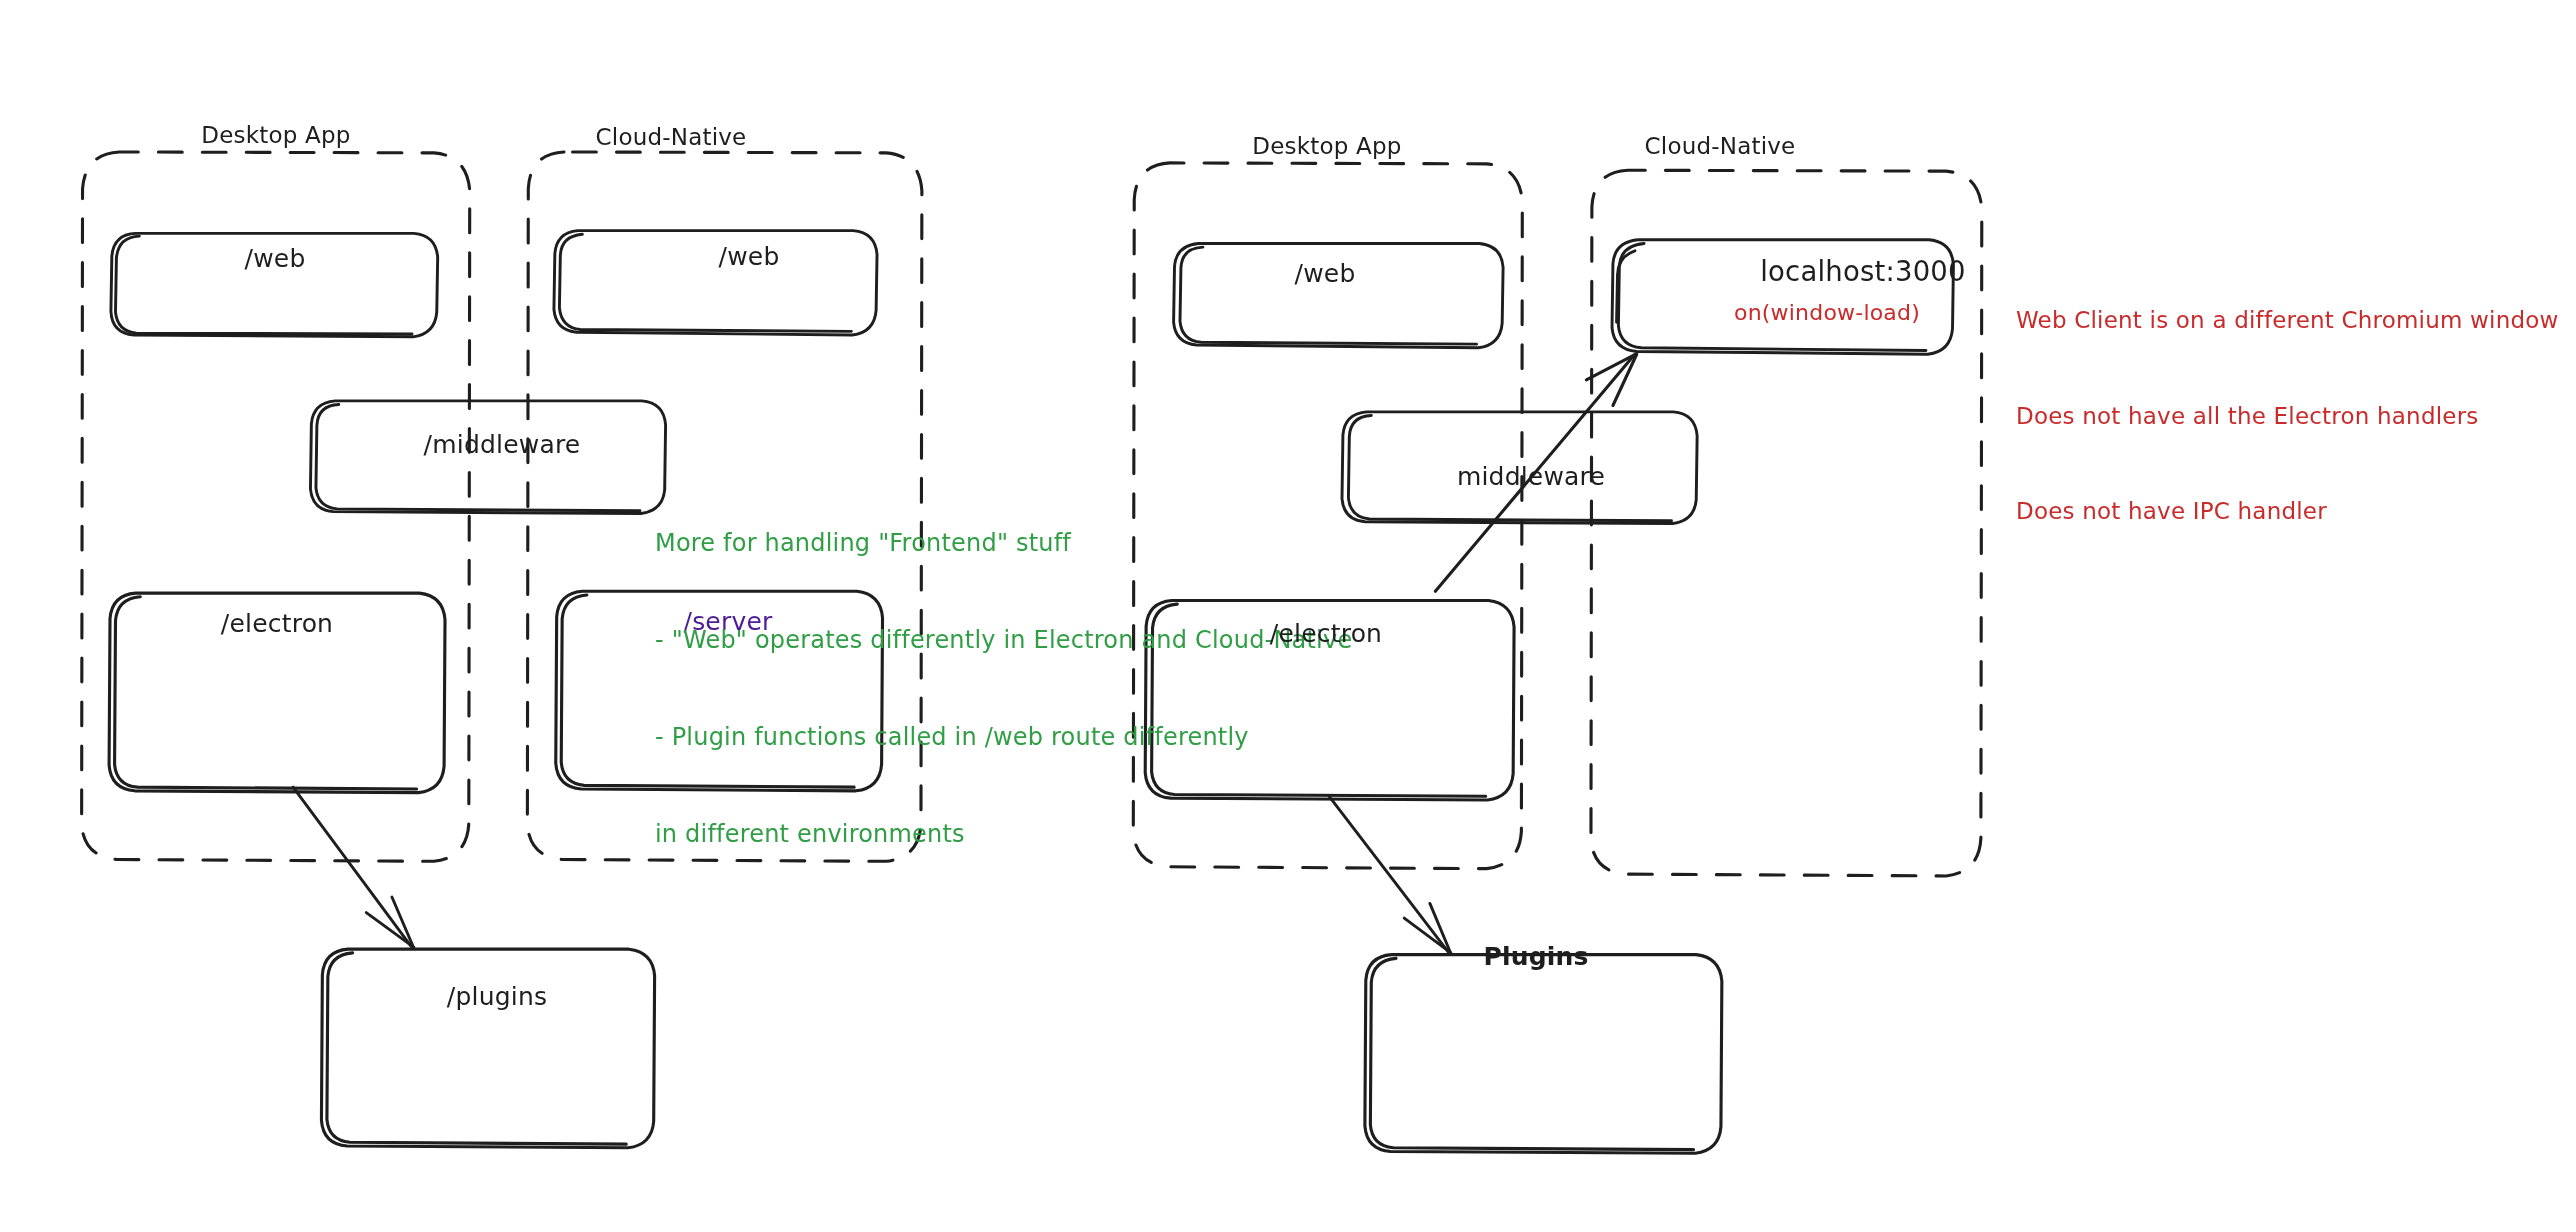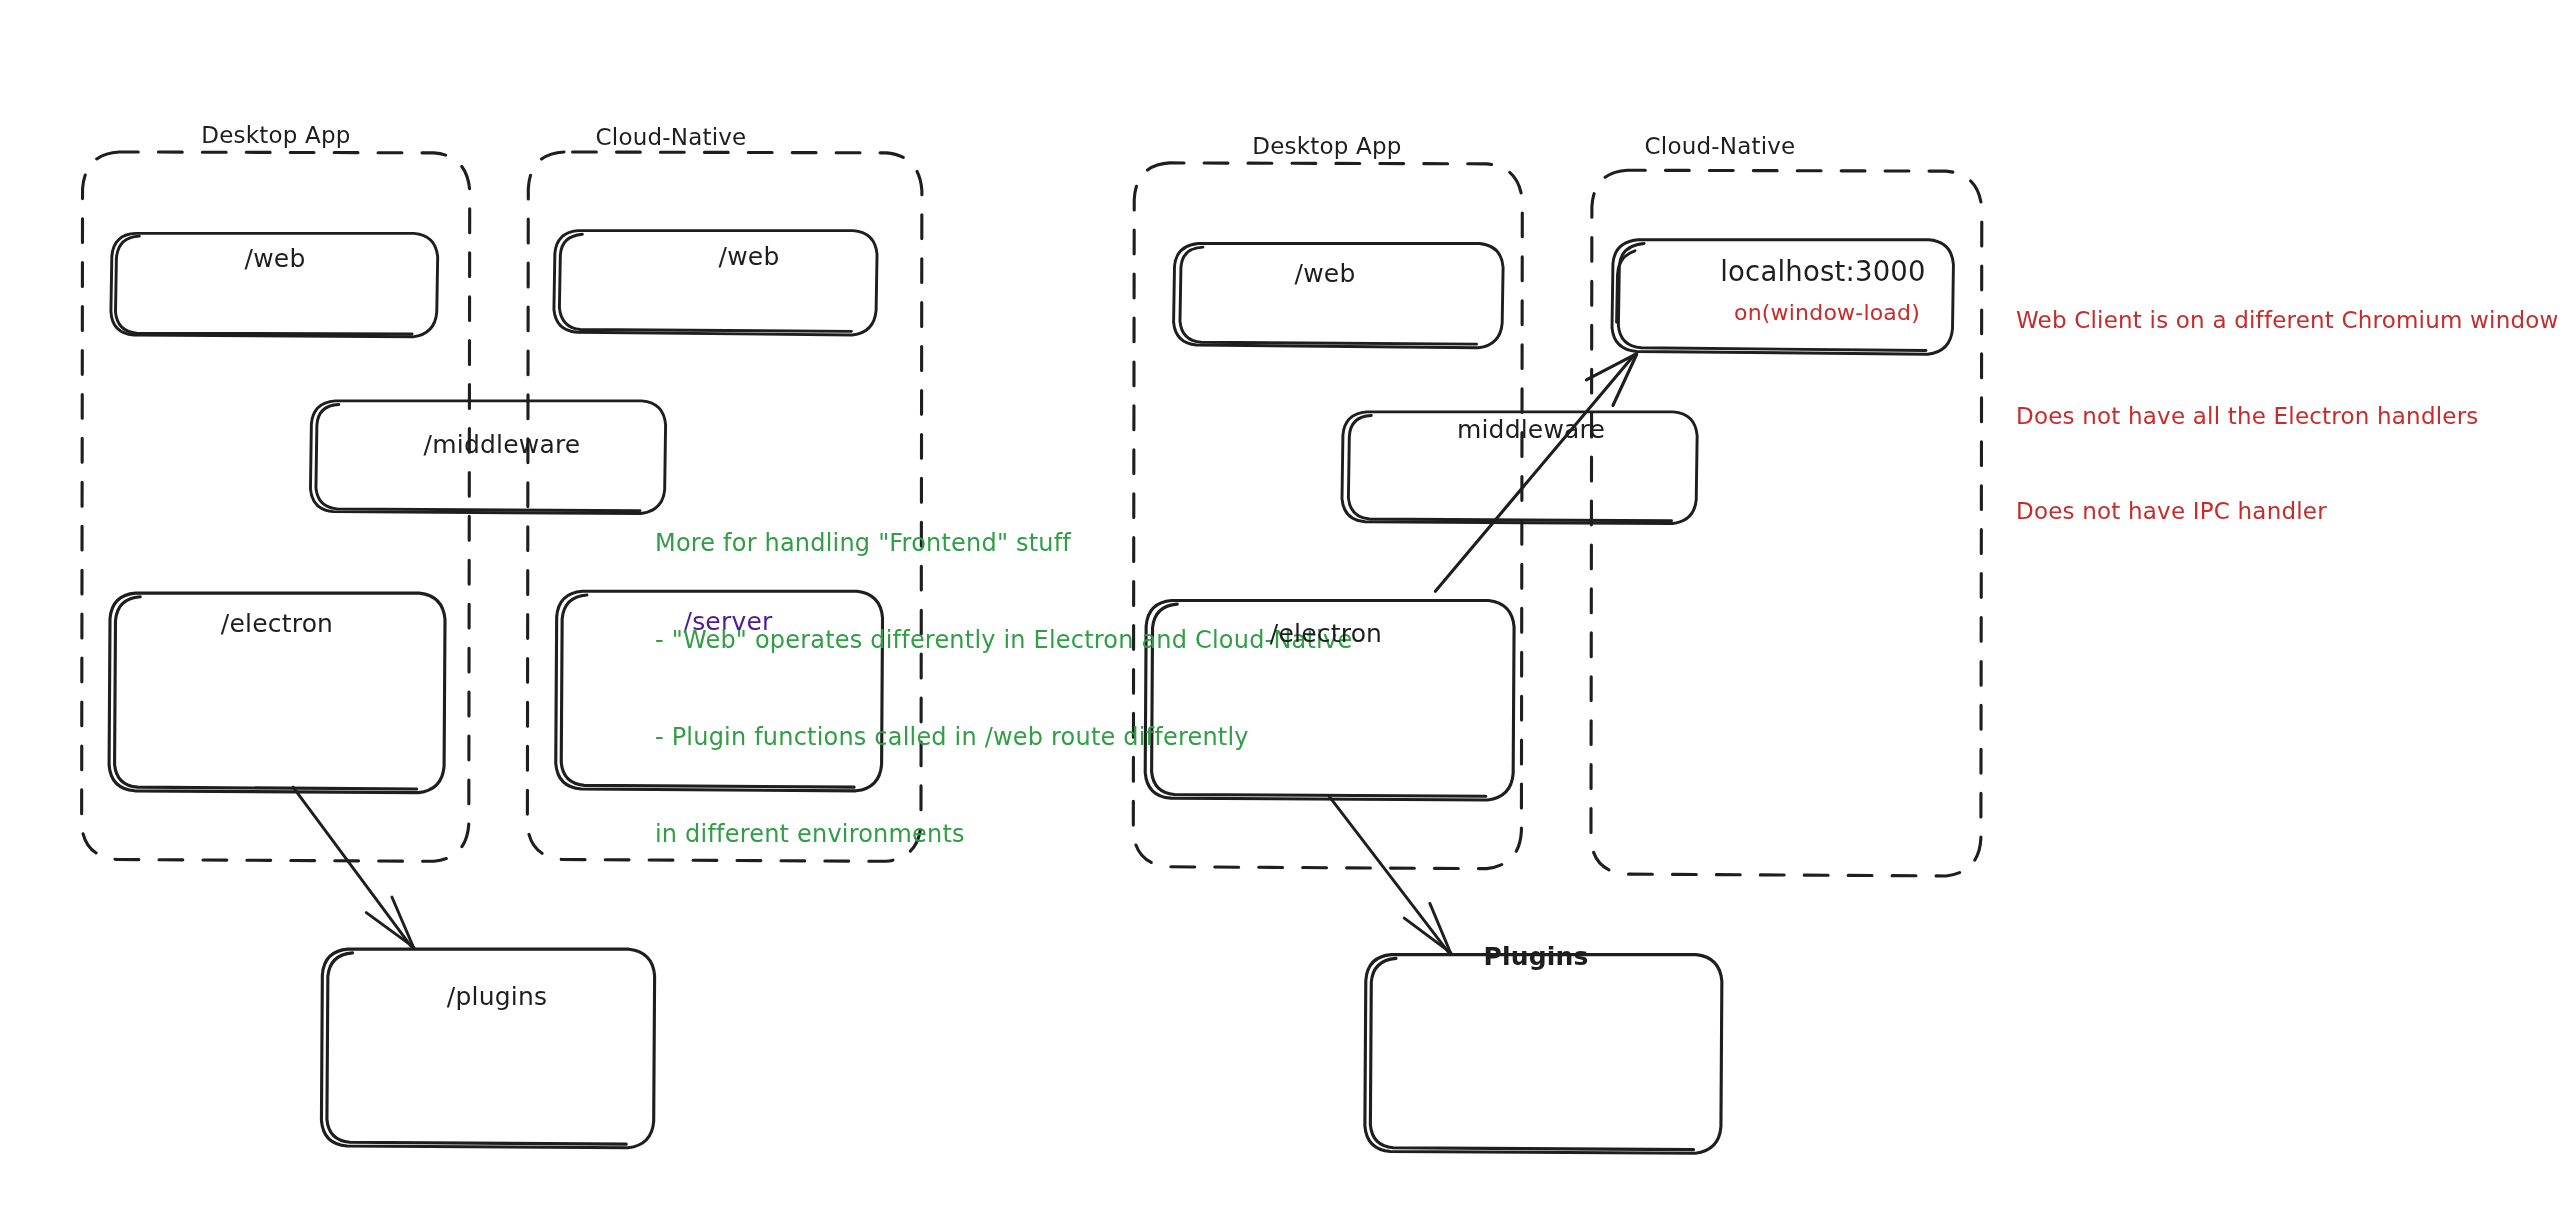--- a/index.html
+++ b/index.html
@@ -162,23 +162,23 @@
     <div>More for handling "Frontend" stuff</div>
     <div>- "Web" operates differently in Electron and Cloud-Native</div>
     <div>- Plugin functions called in /web route differently</div>
     <div>in different environments</div>
   </div>
 
   <div class="lbl grp-title" style="left:1327px; top:146px;">Desktop App</div>
   <div class="lbl grp-title" style="left:1720px; top:146px;">Cloud-Native</div>
 
   <div class="lbl box-label" style="left:1325px; top:273px;">/web</div>
-  <div class="lbl box-label big" style="left:1823px; top:271px;">localhost:3000</div>
+  <div class="lbl box-label big" style="left:1863px; top:271px;">localhost:3000</div>
   <div class="lbl red-sub" style="left:1827px; top:312px;">on(window-load)</div>
-  <div class="lbl box-label" style="left:1531px; top:429px;text-align:right;">middleware</div>
+  <div class="lbl box-label" style="left:1531px; top:476px;text-align:right;">middleware</div>
   <div class="lbl box-label" style="left:1326px; top:633px;">/electron</div>
   <div class="lbl box-label" style="left:1536px; top:956px;font-weight:bold;">Plugins</div>
 
   <div class="lbl left note-red" style="left:1997px; top:242px; transform:translate(0,0);">
     <div>Web Client is on a different Chromium window</div>
     <div>Does not have all the Electron handlers</div>
     <div>Does not have IPC handler</div>
   </div>
 
 </div>

